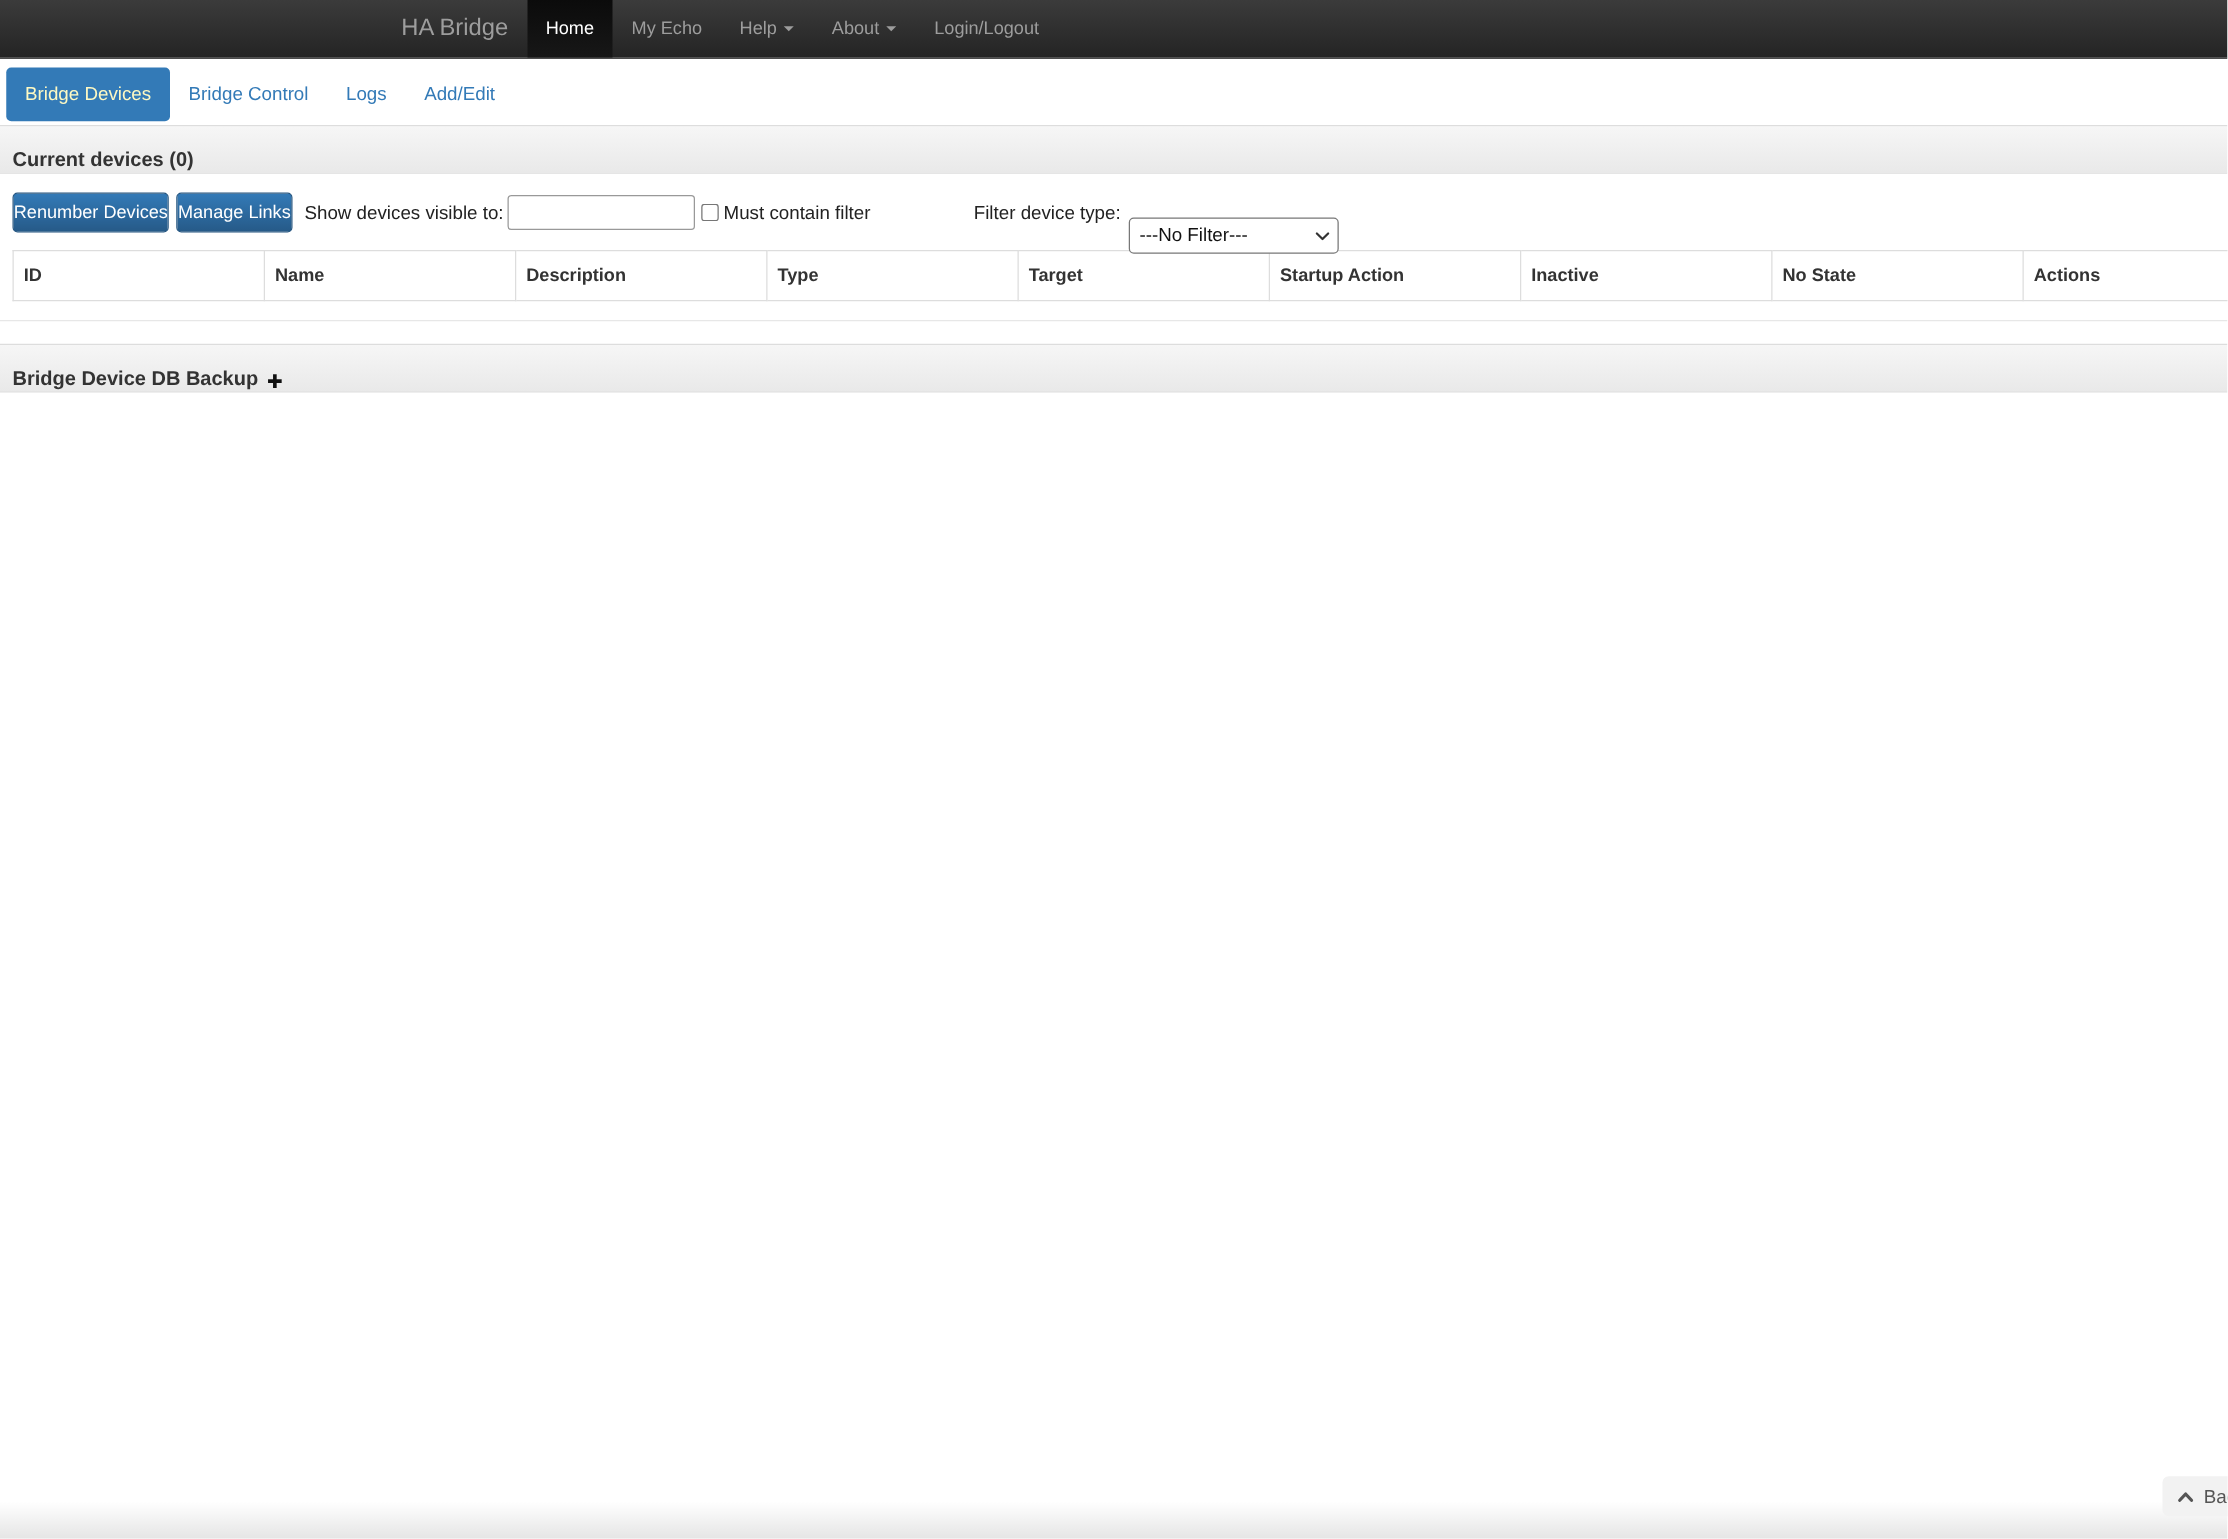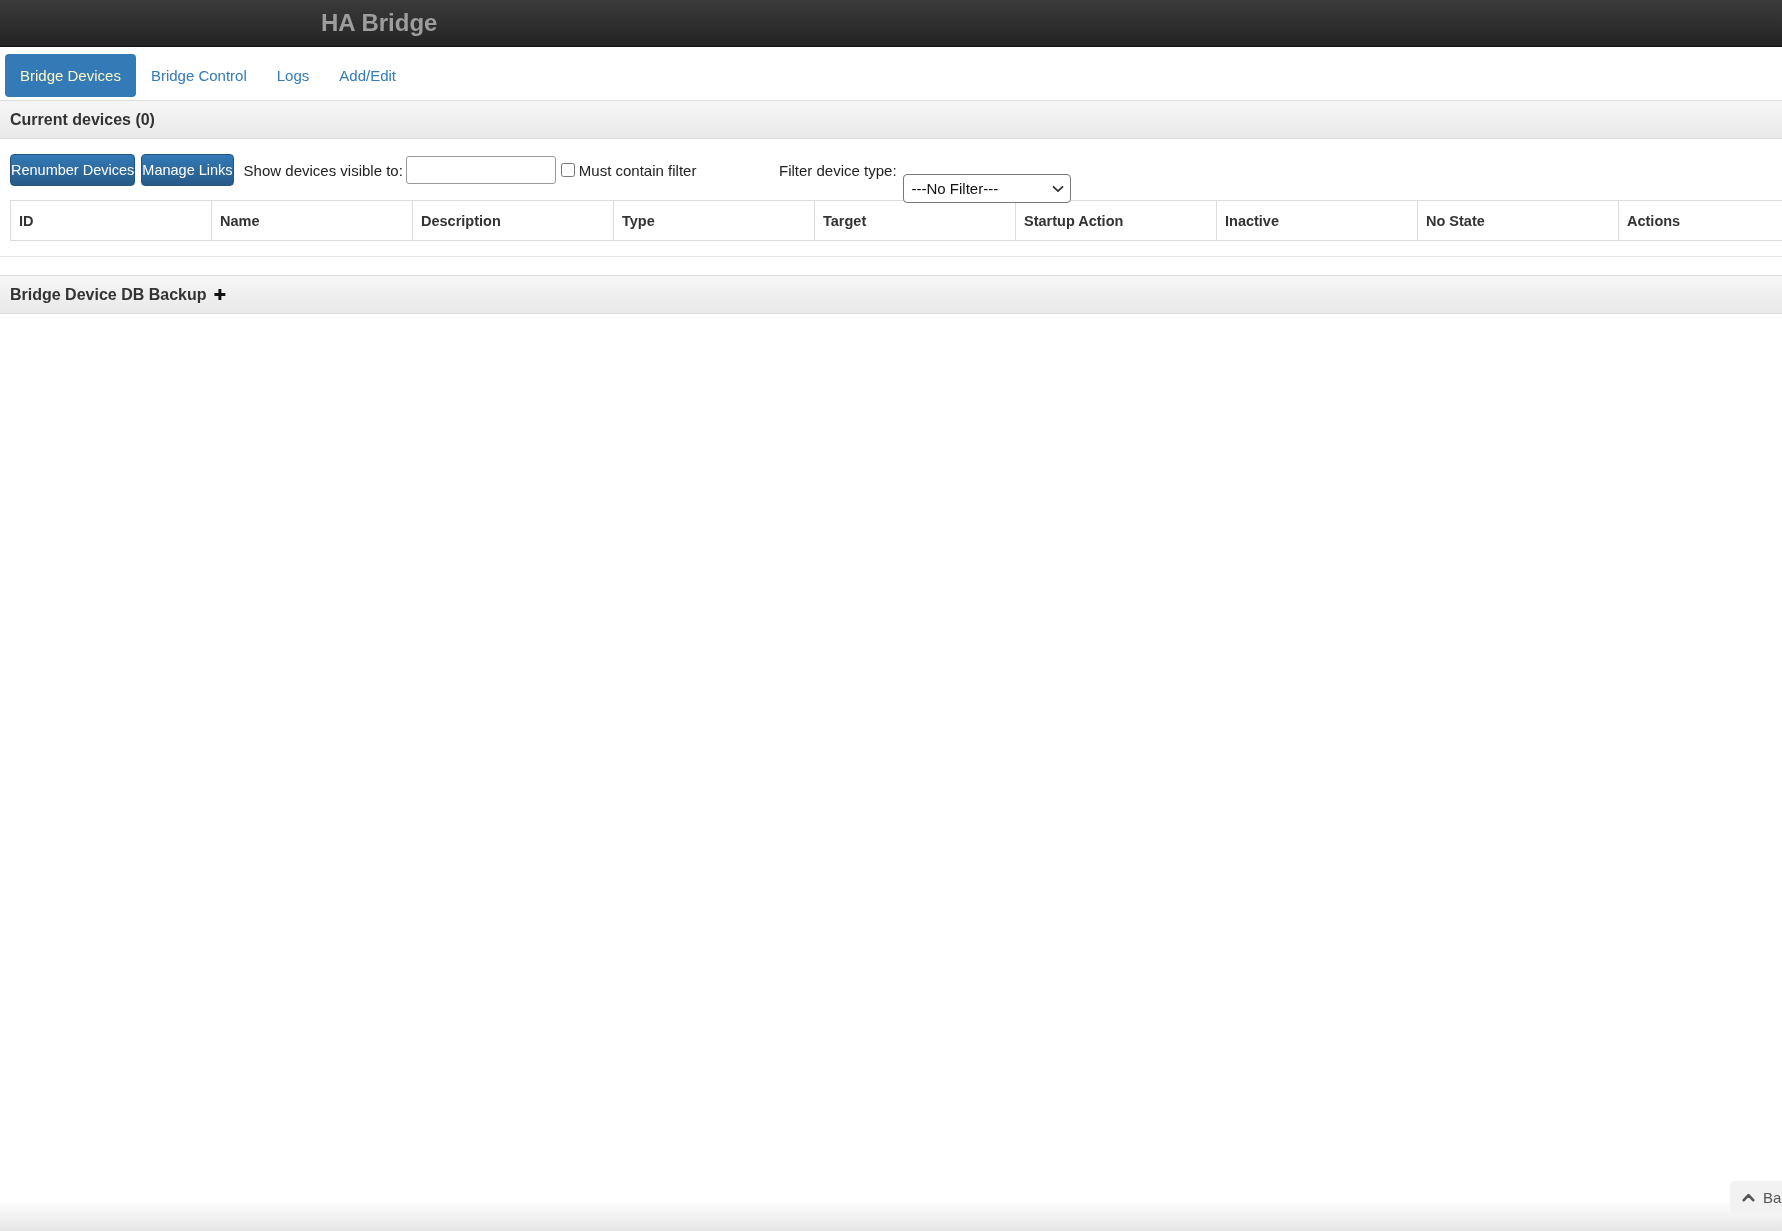--- a/index.html
+++ b/index.html
@@ -6,37 +6,37 @@
   body{
     width:1782px;height:1231px;position:relative;overflow:hidden;
     background:#fff;font-family:"Liberation Sans","DejaVu Sans",sans-serif;
     -webkit-font-smoothing:antialiased;
   }
   a{text-decoration:none;cursor:pointer;}
 
   
   .navbar{height:46px;background:linear-gradient(#3b3b3b,#242424);border-bottom:1px solid #121212;}
   .navbar-inner{width:1170px;margin:0 auto;display:flex;height:100%;}
-  .brand{color:#9d9d9d;font-size:24px;line-height:46px;padding:0 15px;display:block;font-weight:bold;}
+  .brand{color:#9d9d9d;font-size:19px;line-height:46px;padding:0 15px;display:block;}
   .nav{display:flex;list-style:none;margin:0;padding:0;}
   .nav li{display:block;}
   .nav a{display:flex;align-items:center;gap:6px;padding:0 15px;height:46px;color:#9d9d9d;font-size:14.5px;}
   .nav li.active a{color:#fff;background:linear-gradient(#0b0b0b,#171717);}
   .caret{width:0;height:0;border-left:4px solid transparent;border-right:4px solid transparent;border-top:4px solid #9d9d9d;display:inline-block;}
 
   
   .pills{display:flex;margin:7px 0 3px 5px;}
   .pill{padding:11px 15px;border-radius:4px;font-size:15px;line-height:21px;color:#337ab7;display:block;}
   .pill.active{background:#337ab7;color:#fef9c3;}
 
   
   .section-heading{
     height:37px;background:linear-gradient(#f6f6f6,#e9e9e9);
     border-top:1px solid #ddd;border-bottom:1px solid #ddd;
-    display:flex;align-items:center;padding-left:10px;
+    display:flex;align-items:flex-end;padding-left:10px;
     font-size:16px;font-weight:600;color:#333;
   }
   .plus-icon{margin-left:7px;font-size:15px;color:#111;cursor:pointer;line-height:1;}
 
   
   .controls{display:flex;align-items:center;margin:15px 0 0 10px;height:32px;position:relative;font-size:15px;color:#222;}
   .btn-primary{
     background:linear-gradient(#337ab7,#265a88);border:1px solid #245580;color:#fff;
     font-size:14.5px;padding:0 0;height:32px;border-radius:4px;margin-right:6px;
     font-family:inherit;cursor:pointer;
@@ -72,20 +72,43 @@
   }
   .bottom-fade{position:absolute;left:0;bottom:0;width:100%;height:30px;
     background:linear-gradient(rgba(0,0,0,0),rgba(0,0,0,0.10));pointer-events:none;}
 </style>
 </head>
 <body>
 
 <nav class="navbar">
   <div class="navbar-inner">
     <a class="brand">HA Bridge</a>
+    <ul class="nav">
+      <li class="active">
+        <a>Home</a>
+      </li>
+      <li>
+        <a>My Echo</a>
+      </li>
+      <li>
+        <a>
+          <span>Help</span>
+          <b class="caret"></b>
+        </a>
+      </li>
+      <li>
+        <a>
+          <span>About</span>
+          <b class="caret"></b>
+        </a>
+      </li>
+      <li>
+        <a>Login/Logout</a>
+      </li>
+    </ul>
   </div>
 </nav>
 
 <div class="pills">
   <a class="pill active">Bridge Devices</a>
   <a class="pill">Bridge Control</a>
   <a class="pill">Logs</a>
   <a class="pill">Add/Edit</a>
 </div>
 

